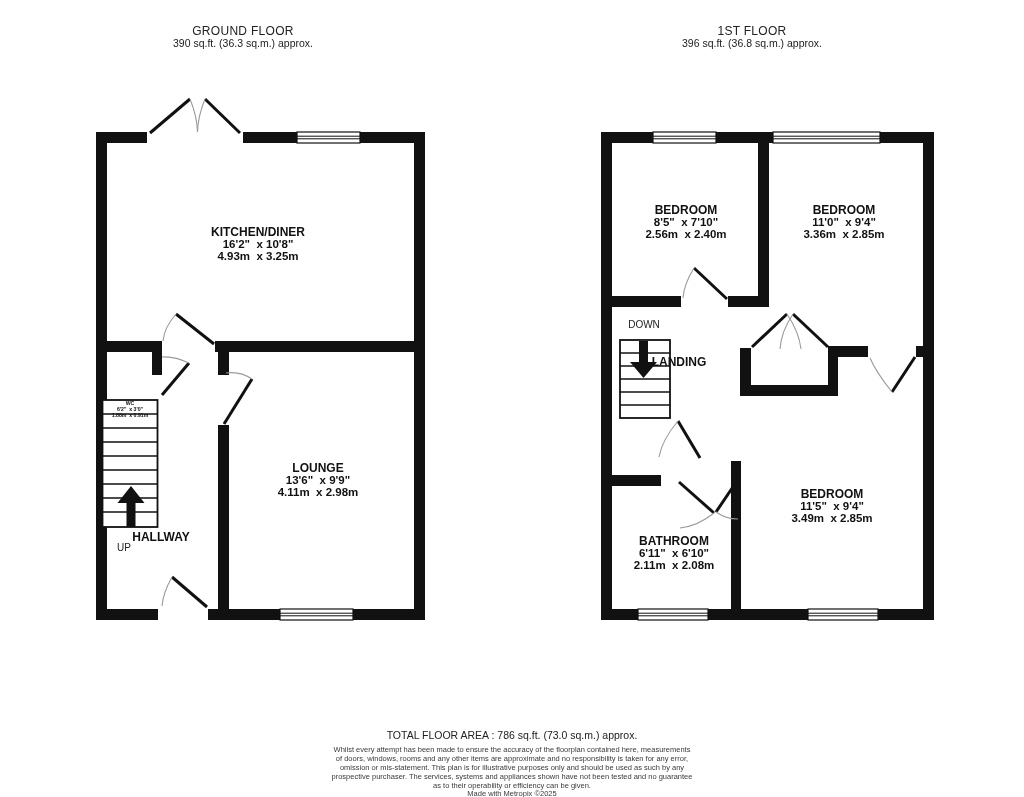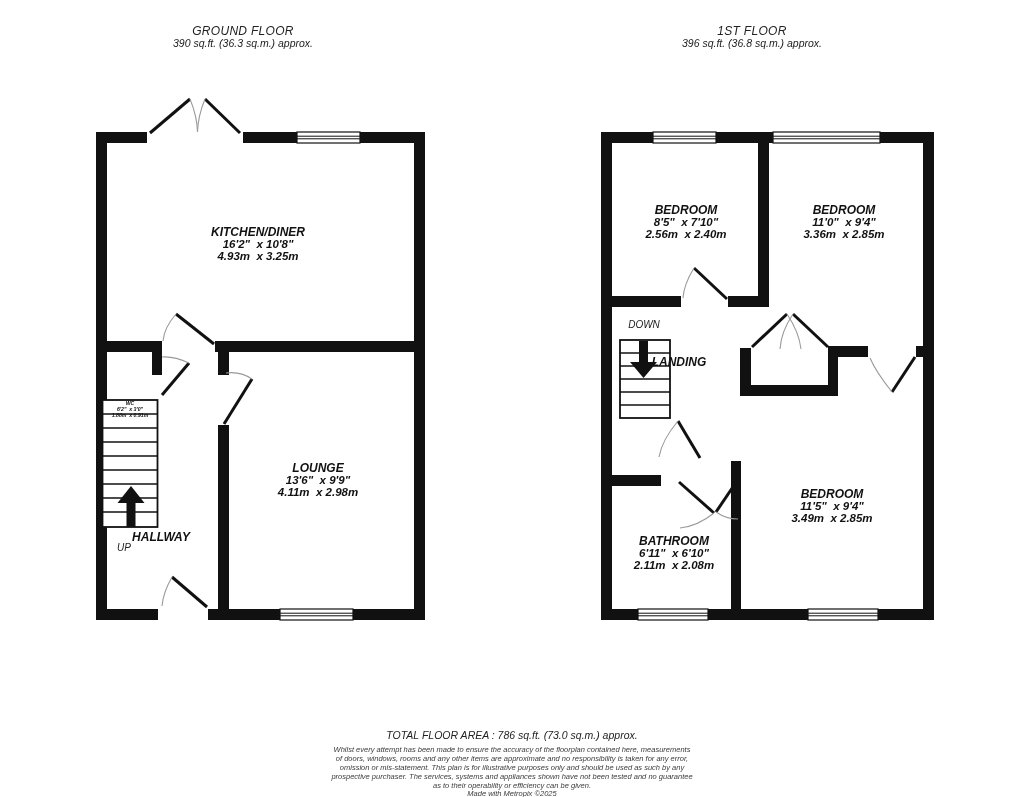--- a/index.html
+++ b/index.html
@@ -1,16 +1,16 @@
 <!DOCTYPE html>
 <html><head>
 <meta charset="utf-8">
 <style>
   html,body{margin:0;padding:0;background:#ffffff;}
-  .page{width:1024px;height:797px;position:relative;background:#ffffff;margin:0 auto;font-style:italic;}
+  .page{width:1024px;height:797px;position:relative;background:#ffffff;margin:0 auto;}
   svg{display:block;}
   text{font-family:"Liberation Sans","DejaVu Sans",sans-serif;fill:#1a1a1a;white-space:pre;}
   .hdr-title{font-size:12px;letter-spacing:.3px;fill:#222;}
   .hdr-area{font-size:10.5px;fill:#222;}
   .room-name{font-size:12px;font-weight:bold;fill:#111;}
   .room-dim{font-size:11.5px;font-weight:bold;fill:#111;}
   .wc-label{font-size:5.2px;font-weight:bold;fill:#111;}
   .nav-label{font-size:12px;font-weight:bold;fill:#111;}
   .small-label{font-size:10px;fill:#222;}
   .total-line{font-size:10.5px;fill:#222;}

